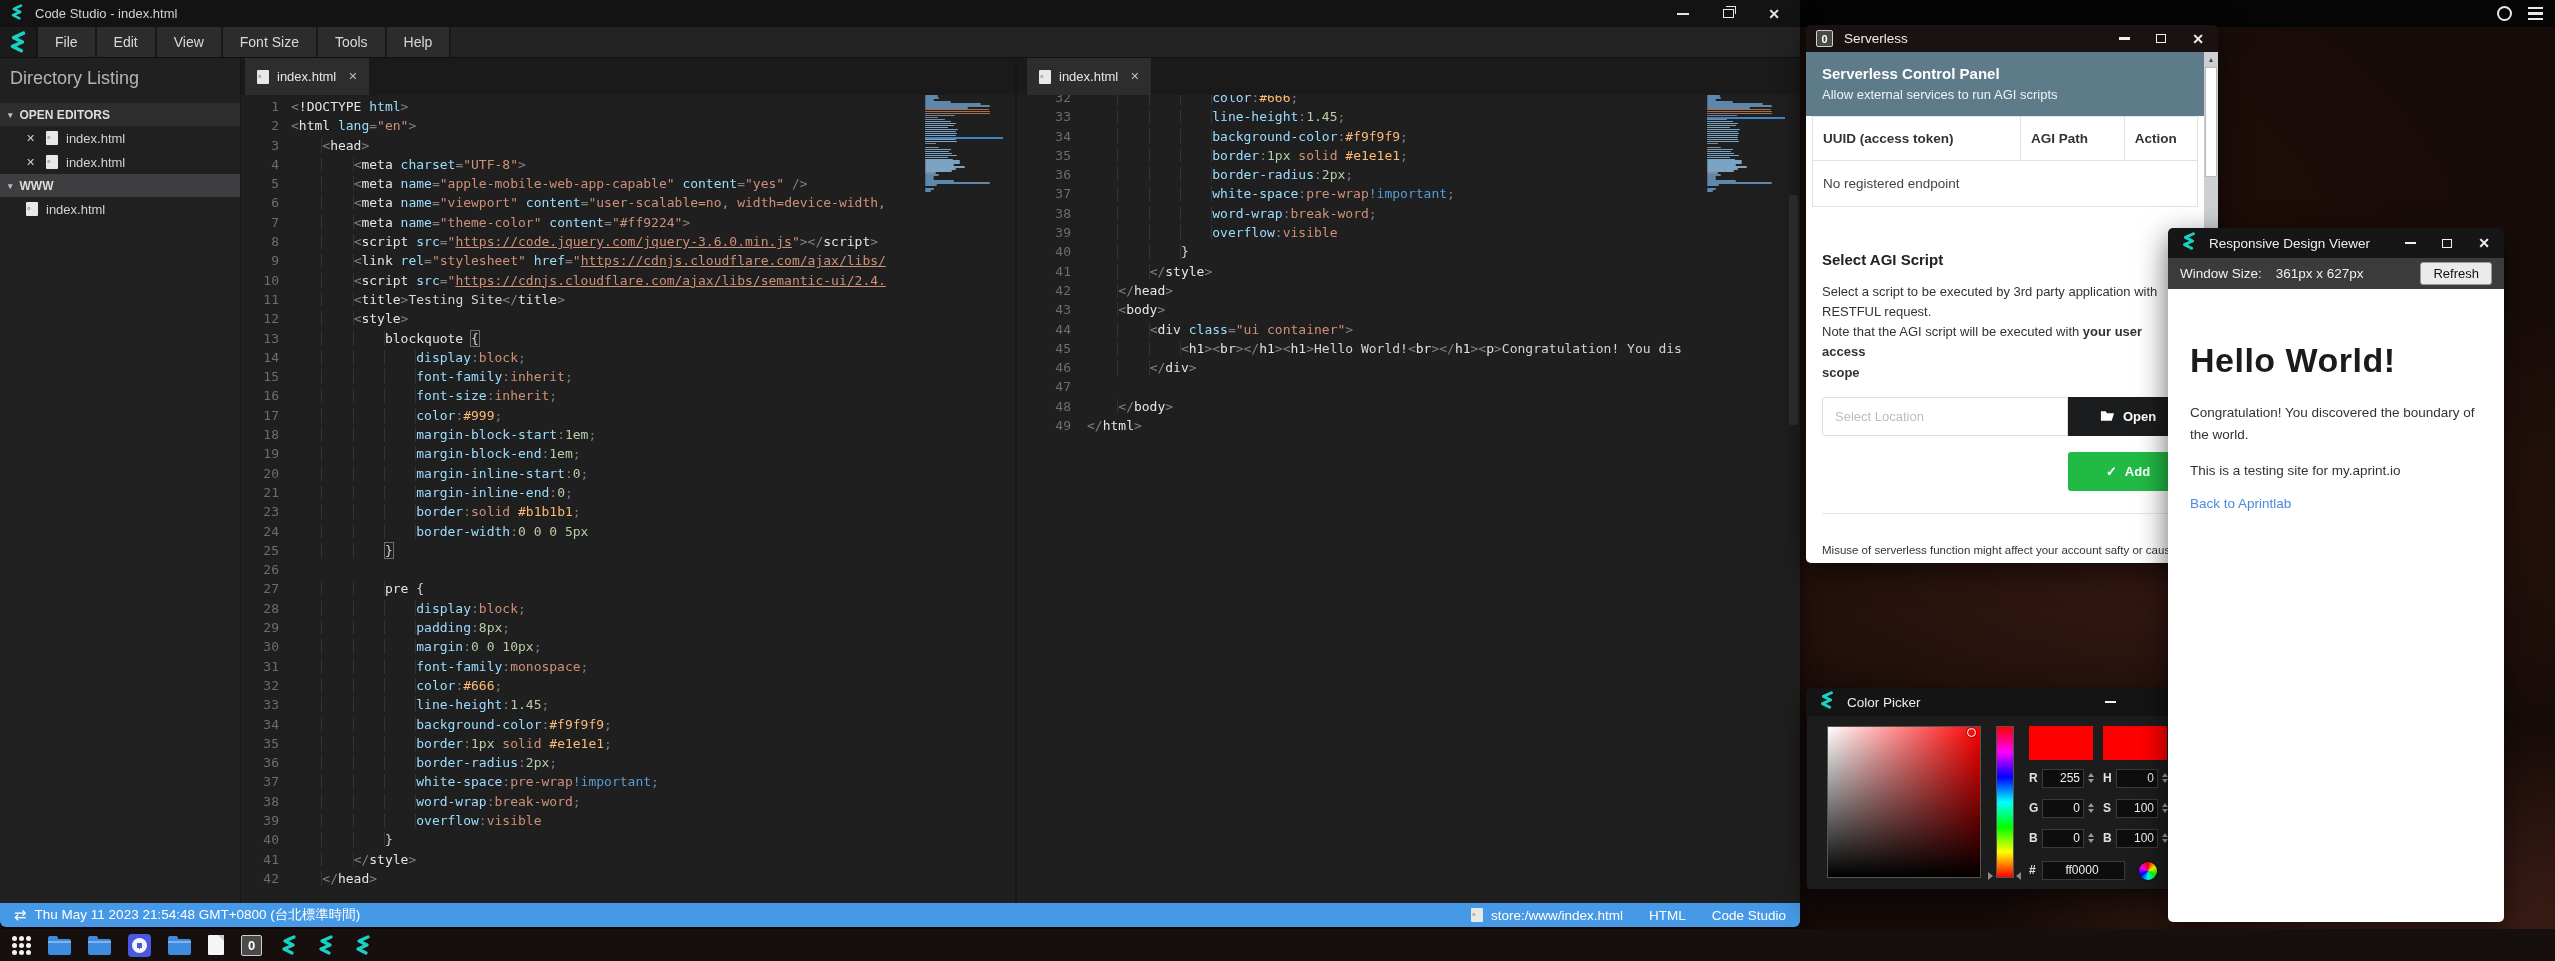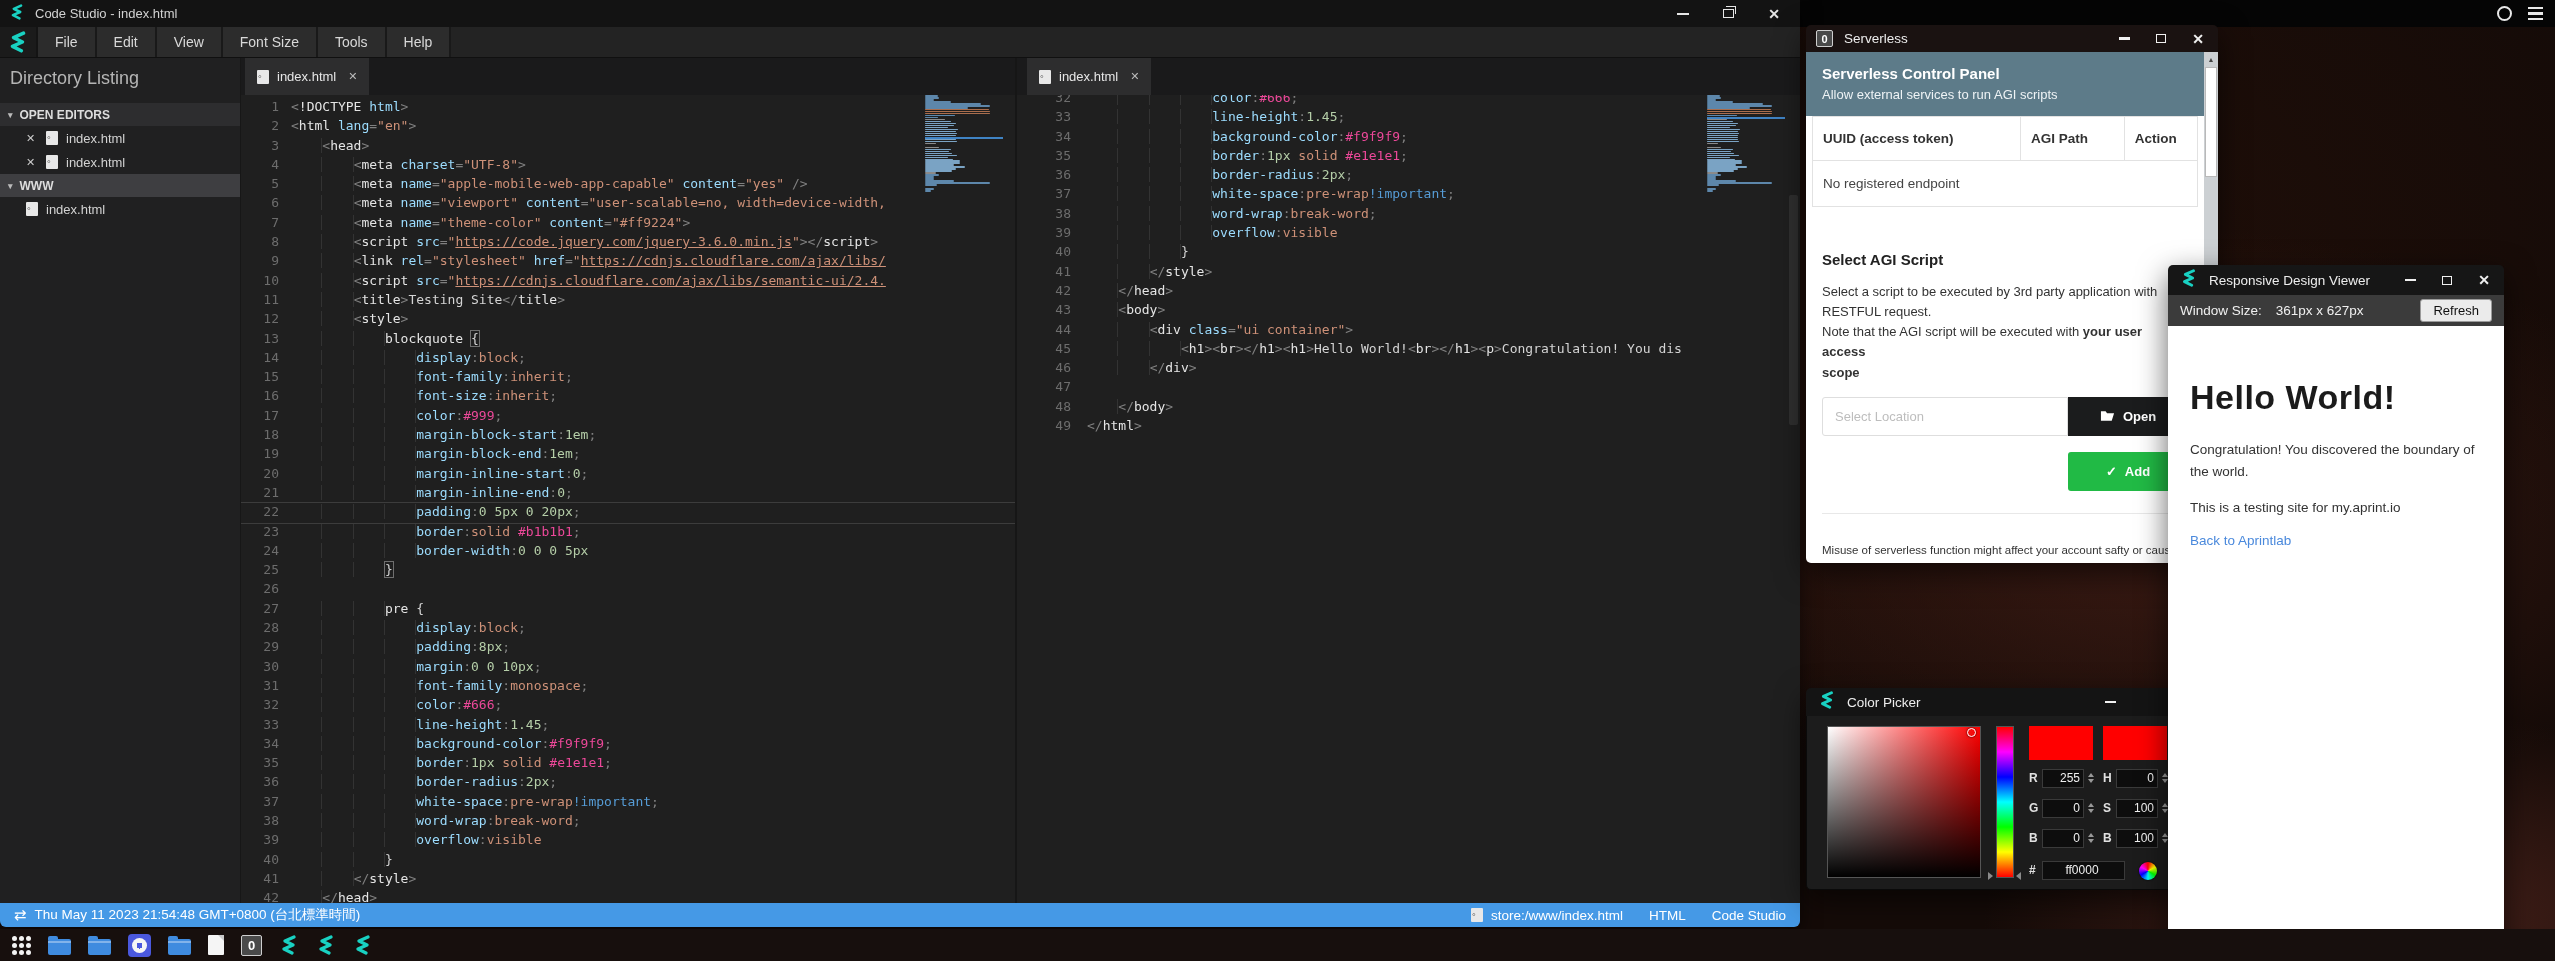--- a/index.html
+++ b/index.html
@@ -62,21 +62,21 @@
   .cl { display:flex; height:19.3px; line-height:19.3px; white-space:pre; position:relative; }
   .cl .ln { flex:none; text-align:right; color:#6d6d6d; }
   .pane1 .cl .ln { width:50px; padding-right:12px; }
   .pane2 .cl .ln { width:70px; padding-right:16px; }
   .cl .lt { white-space:pre; overflow:hidden; }
   .pane1 .cl .lt { width:625px; }
   .pane2 .cl .lt { width:600px; }
   .cl.cur:before { content:""; position:absolute; left:0; right:0; top:0; height:100%; border-top:1px solid #3c3c3c; border-bottom:1px solid #3c3c3c; }
   .tk-p { color:#808080; } .tk-t { color:#e5e5e5; } .tk-a { color:#9cdcfe; }
   .tk-s { color:#ce9178; } .tk-u { color:#ce9178; text-decoration:underline; }
-  .tk-w { color:#d4d4d4; } .tk-n { color:#b5cea8; } .tk-c { color:#ec4899; }
+  .tk-w { color:#d4d4d4; } .tk-n { color:#b5cea8; } .tk-c { color:#fdba74; }
   .tk-i { color:#569cd6; } .tk-b { color:#d4d4d4; outline:1px solid #6f6f6f; }
   .ind { background-image:repeating-linear-gradient(to right, transparent 0, transparent calc(4ch - 1px), #333333 calc(4ch - 1px), #333333 4ch); }
   .minimap { position:absolute; top:0; width:78px; overflow:hidden; }
   .pane1 .minimap { right:12px; }
   .pane2 .minimap { right:15px; }
   .mm-bar { height:1.6px; margin-bottom:0.4px; border-radius:1px; }
   .mm-mark { position:absolute; left:0; right:0; height:2px; background:#3f83c4; }
   .scrollthumb { position:absolute; right:2px; top:100px; width:9px; height:230px; background:#3a3a3a; opacity:.65; border-radius:2px; }
 
   
@@ -114,21 +114,21 @@
   .rich { margin-top:14px; font-size:13px; color:#333; line-height:1.55; }
   .rich .rb { font-weight:bold; }
   .srv-inrow { margin-top:14px; display:flex; height:39px; }
   .srv-input { flex:1; border:1px solid #dedede; border-radius:3px 0 0 3px; padding:0 12px; font-size:13px; color:#bdbdbd; display:flex; align-items:center; background:#fff; }
   .btn-open { flex:none; width:120px; background:#1b1c1d; color:#fff; font-size:13px; font-weight:bold; border-radius:0 3px 3px 0; display:flex; align-items:center; justify-content:center; gap:8px; }
   .btn-add { margin-top:16px; margin-left:auto; width:120px; height:39px; background:#21ba45; color:#fff; font-size:13px; font-weight:bold; border-radius:3px; display:flex; align-items:center; justify-content:center; gap:8px; }
   .srv-hr { margin:22px 0 0 0; border:none; border-top:1px solid #e8e8e8; }
   .srv-foot { padding:12px 16px 0 16px; font-size:11.5px; color:#333; line-height:1.9; }
 
   
-  .rdv { left:2168px; top:228px; width:336px; height:694px; z-index:5;margin-top:37px; }
+  .rdv { left:2168px; top:228px; width:336px; height:694px; z-index:5; }
   .rdv .wt { background:#161616; height:30px; }
   .rdv-tools { height:31px; background:#3b3b3b; display:flex; align-items:center; padding:0 12px; color:#f0f0f0; font-size:13.5px; gap:14px; }
   .rdv-refresh { margin-left:auto; background:#ebebeb; border:1px solid #9a9a9a; border-radius:3px; color:#111; font-size:13px; padding:3px 12px; }
   .rdv-page { background:#ffffff; height:633px; border-radius:0 0 5px 5px; padding:0 22px; overflow:hidden; }
   .rdv-page h1 { margin-top:52px; font-size:34px; color:#1b1b1b; letter-spacing:.5px; }
   .rdv-page .p { margin-top:22px; font-size:13.5px; color:#333; line-height:1.6; }
   .rdv-page .p2 { margin-top:18px; font-size:13.5px; color:#333; }
   .rdv-page .lnk { display:inline-block; margin-top:18px; font-size:13.5px; color:#4a89dc; }
 
   
@@ -267,21 +267,20 @@
               <div class="cl"><span class="ln">12</span><span class="lt"><span class="tk-w ind">        </span><span class="tk-p">&lt;</span><span class="tk-t">style</span><span class="tk-p">&gt;</span></span></div>
               <div class="cl"><span class="ln">13</span><span class="lt"><span class="tk-w ind">            </span><span class="tk-t">blockquote</span><span class="tk-w ind"> </span><span class="tk-b">{</span></span></div>
               <div class="cl"><span class="ln">14</span><span class="lt"><span class="tk-w ind">                </span><span class="tk-a">display</span><span class="tk-p">:</span><span class="tk-s">block</span><span class="tk-p">;</span></span></div>
               <div class="cl"><span class="ln">15</span><span class="lt"><span class="tk-w ind">                </span><span class="tk-a">font-family</span><span class="tk-p">:</span><span class="tk-s">inherit</span><span class="tk-p">;</span></span></div>
               <div class="cl"><span class="ln">16</span><span class="lt"><span class="tk-w ind">                </span><span class="tk-a">font-size</span><span class="tk-p">:</span><span class="tk-s">inherit</span><span class="tk-p">;</span></span></div>
               <div class="cl"><span class="ln">17</span><span class="lt"><span class="tk-w ind">                </span><span class="tk-a">color</span><span class="tk-p">:</span><span class="tk-c">#999</span><span class="tk-p">;</span></span></div>
               <div class="cl"><span class="ln">18</span><span class="lt"><span class="tk-w ind">                </span><span class="tk-a">margin-block-start</span><span class="tk-p">:</span><span class="tk-n">1em</span><span class="tk-p">;</span></span></div>
               <div class="cl"><span class="ln">19</span><span class="lt"><span class="tk-w ind">                </span><span class="tk-a">margin-block-end</span><span class="tk-p">:</span><span class="tk-n">1em</span><span class="tk-p">;</span></span></div>
               <div class="cl"><span class="ln">20</span><span class="lt"><span class="tk-w ind">                </span><span class="tk-a">margin-inline-start</span><span class="tk-p">:</span><span class="tk-n">0</span><span class="tk-p">;</span></span></div>
               <div class="cl"><span class="ln">21</span><span class="lt"><span class="tk-w ind">                </span><span class="tk-a">margin-inline-end</span><span class="tk-p">:</span><span class="tk-n">0</span><span class="tk-p">;</span></span></div>
-              <div class="cl cur"><span class="ln">22</span><span class="lt"><span class="tk-w ind">                </span><span class="tk-a">padding</span><span class="tk-p">:</span><span class="tk-n">0 5px 0 20px</span><span class="tk-p">;</span></span></div>
               <div class="cl"><span class="ln">23</span><span class="lt"><span class="tk-w ind">                </span><span class="tk-a">border</span><span class="tk-p">:</span><span class="tk-s">solid</span><span class="tk-w ind"> </span><span class="tk-c">#b1b1b1</span><span class="tk-p">;</span></span></div>
               <div class="cl"><span class="ln">24</span><span class="lt"><span class="tk-w ind">                </span><span class="tk-a">border-width</span><span class="tk-p">:</span><span class="tk-n">0 0 0 5px</span></span></div>
               <div class="cl"><span class="ln">25</span><span class="lt"><span class="tk-w ind">            </span><span class="tk-b">}</span></span></div>
               <div class="cl"><span class="ln">26</span><span class="lt"></span></div>
               <div class="cl"><span class="ln">27</span><span class="lt"><span class="tk-w ind">            </span><span class="tk-t">pre</span><span class="tk-w ind"> </span><span class="tk-w">{</span></span></div>
               <div class="cl"><span class="ln">28</span><span class="lt"><span class="tk-w ind">                </span><span class="tk-a">display</span><span class="tk-p">:</span><span class="tk-s">block</span><span class="tk-p">;</span></span></div>
               <div class="cl"><span class="ln">29</span><span class="lt"><span class="tk-w ind">                </span><span class="tk-a">padding</span><span class="tk-p">:</span><span class="tk-n">8px</span><span class="tk-p">;</span></span></div>
               <div class="cl"><span class="ln">30</span><span class="lt"><span class="tk-w ind">                </span><span class="tk-a">margin</span><span class="tk-p">:</span><span class="tk-n">0 0 10px</span><span class="tk-p">;</span></span></div>
               <div class="cl"><span class="ln">31</span><span class="lt"><span class="tk-w ind">                </span><span class="tk-a">font-family</span><span class="tk-p">:</span><span class="tk-s">monospace</span><span class="tk-p">;</span></span></div>
               <div class="cl"><span class="ln">32</span><span class="lt"><span class="tk-w ind">                </span><span class="tk-a">color</span><span class="tk-p">:</span><span class="tk-c">#666</span><span class="tk-p">;</span></span></div>

